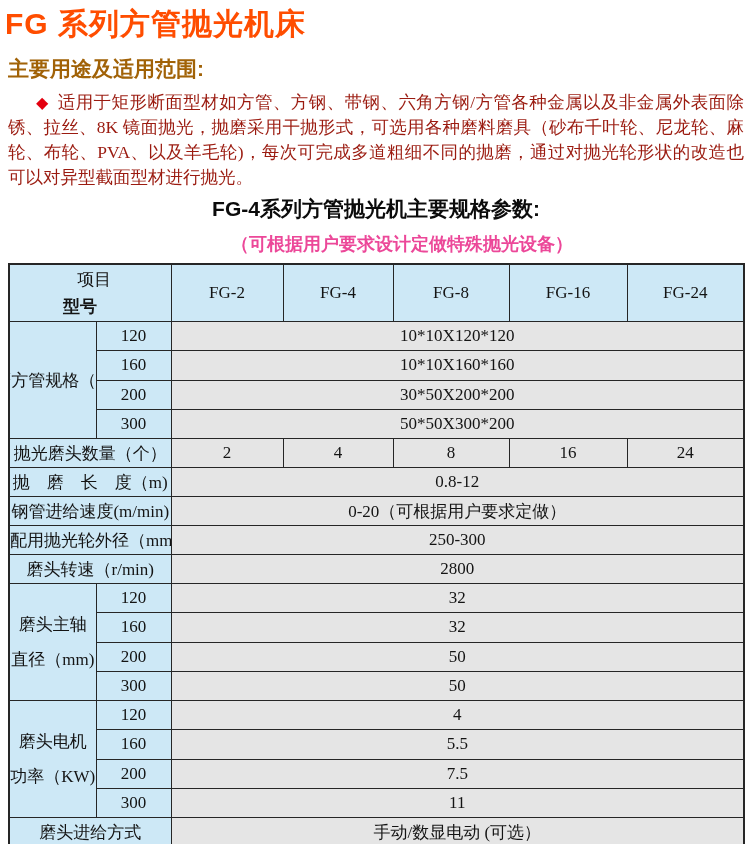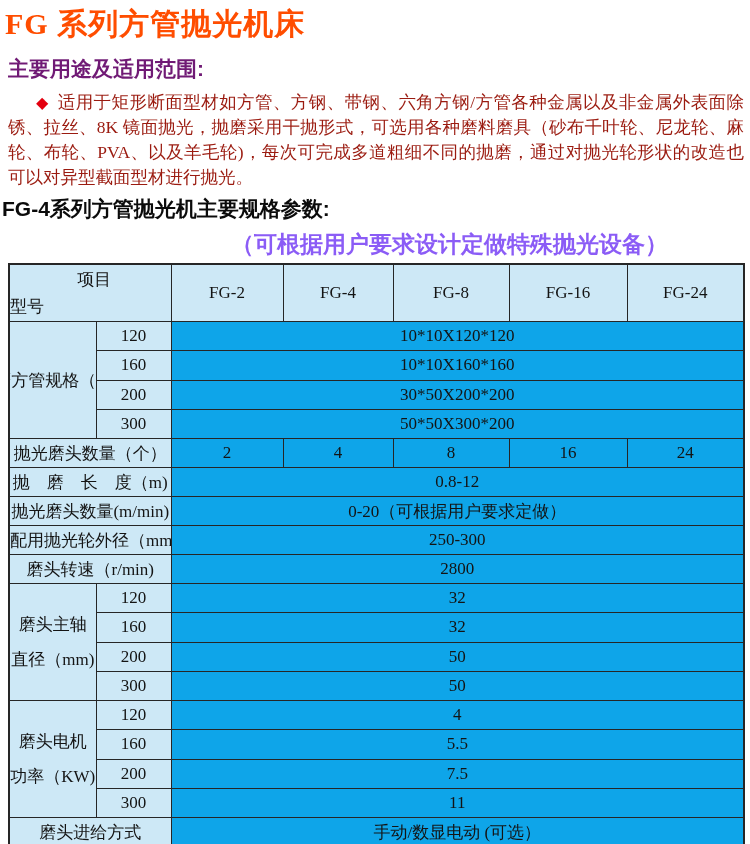--- a/index.html
+++ b/index.html
@@ -3,64 +3,64 @@
 <meta charset="utf-8">
 <style>
   html,body{margin:0;padding:0;}
   body{
     width:750px;height:844px;background:#ffffff;overflow:hidden;
     font-family:"Liberation Serif","DejaVu Serif",serif;
     -webkit-font-smoothing:antialiased;
   }
   .page-title{
     margin:4px 0 11px 5px;
-    font-family:Liberation Serif, serif;
+    font-family:Liberation Sans, sans-serif;
     font-weight:bold;font-size:30px;line-height:40px;
     color:#FF4D00;letter-spacing:1px;
   }
   .usage-heading{
     margin:8px 0 0 8px;
     font-family:"Liberation Sans","DejaVu Sans",sans-serif;
-    font-weight:bold;font-size:21px;line-height:28px;color:#701a75;
+    font-weight:bold;font-size:21px;line-height:28px;color:#a16207;
   }
   .usage-para{
     margin:7px 6px 0 8px;
     font-size:17.5px;line-height:25px;
     text-align:justify;color:#9B1B10;text-indent:28px;
   }
   .usage-para .diamond{color:#E3000F;font-size:16px;padding-right:9px;}
   .specs-heading{
     margin:5px 0 0 2px;
     font-family:"Liberation Sans","DejaVu Sans",sans-serif;
-    font-weight:bold;font-size:21px;line-height:28px;color:#0b0b0b;
+    font-weight:bold;font-size:21px;line-height:28px;color:#0b0b0b;text-align:center;
   }
   .custom-note{
     margin:6px 0 0 231px;
     font-family:"Liberation Sans","DejaVu Sans",sans-serif;
-    font-weight:bold;font-size:23px;line-height:30px;color:#8b5cf6;
+    font-weight:bold;font-size:18px;line-height:30px;color:#ec4899;
   }
   table.spec{
     margin:4px 0 0 8px;
     border-collapse:collapse;table-layout:fixed;width:735px;
     border:2px solid #262626;
   }
   table.spec td{
     border:1.5px solid #262626;
     text-align:center;vertical-align:middle;
     font-size:17px;color:#141414;padding:0;
     overflow:hidden;white-space:nowrap;
   }
   tr.hdr{height:56px;}
   tr.r{height:29px;}
   .blue{background:#CDE8F6;}
-  .yellow{background:#0ea5e9;}
+  .yellow{background:#e5e5e5;}
   .corner{padding:0;}
   .corner .stack2{display:flex;flex-direction:column;justify-content:space-evenly;height:56px;}
   .corner-top{text-align:center;transform:translateX(4px);}
-  .corner-bottom{width:87px;text-align:left;}
+  .corner-bottom{width:87px;text-align:right;font-weight:bold;}
   .stack3{display:flex;flex-direction:row;justify-content:center;align-items:center;height:116px;}
   .stack2v{display:flex;flex-direction:column;justify-content:space-evenly;align-items:center;height:116px;padding:18px 12px;box-sizing:border-box;}
   td.wide{text-align:left;padding-left:10px;}
   td.wide2{text-align:left;padding-left:22px;}
 </style>
 </head>
 <body>
 
 <div class="page-title">FG 系列方管抛光机床</div>
 
@@ -130,21 +130,21 @@
     <td class="yellow">16</td>
     <td class="yellow">24</td>
   </tr>
 
   <tr class="r">
     <td class="blue wide" colspan="2">抛　磨　长　度（m)</td>
     <td class="yellow" colspan="5">0.8-12</td>
   </tr>
 
   <tr class="r">
-    <td class="blue wide" colspan="2">抛光磨头数量(m/min)</td>
+    <td class="blue wide" colspan="2">钢管进给速度(m/min)</td>
     <td class="yellow" colspan="5">0-20（可根据用户要求定做）</td>
   </tr>
 
   <tr class="r">
     <td class="blue wide" colspan="2">配用抛光轮外径（mm)</td>
     <td class="yellow" colspan="5">250-300</td>
   </tr>
 
   <tr class="r">
     <td class="blue wide" colspan="2">磨头转速（r/min)</td>

